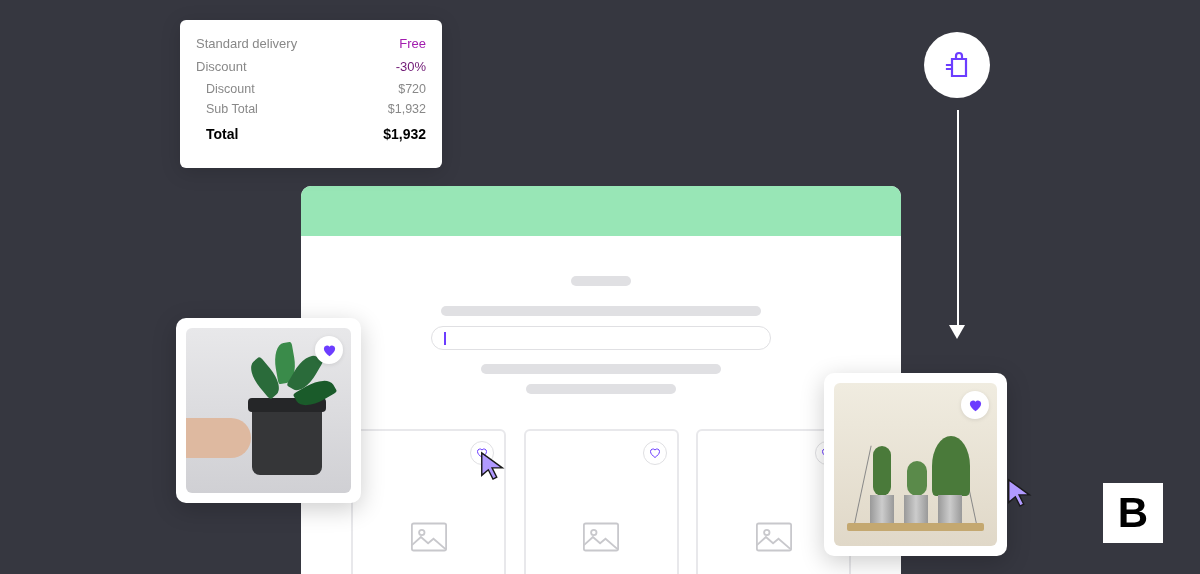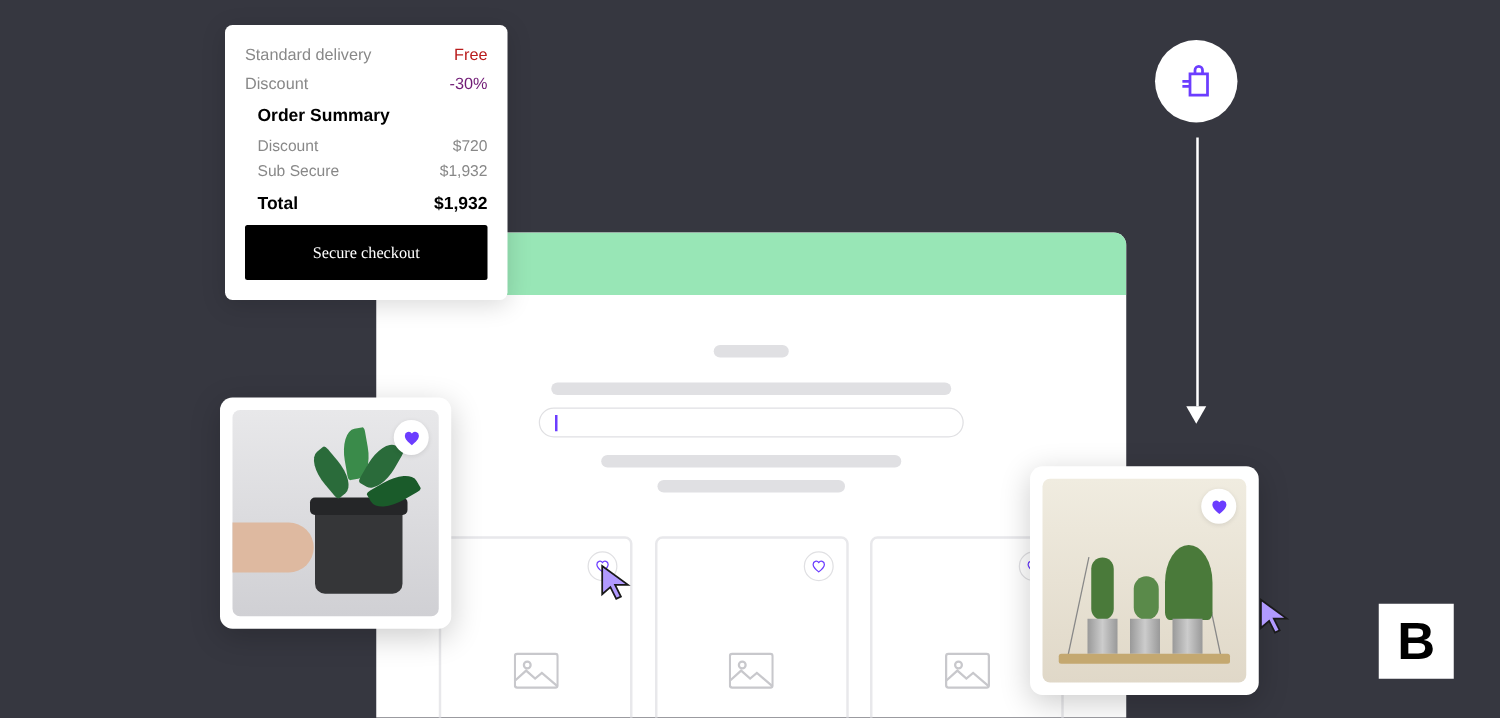--- a/index.html
+++ b/index.html
@@ -10,21 +10,21 @@
       font-family: -apple-system, BlinkMacSystemFont, 'Segoe UI', Arial, sans-serif;
       position: relative;
       overflow: hidden;
     }
     
     
     .order-card {
       position: absolute;
       left: 180px;
       top: 20px;
-      width: 226px;
+      width: 262px;
       background: #fff;
       border-radius: 6px;
       box-shadow: 0 4px 20px rgba(0,0,0,0.15);
       padding: 16px;
       z-index: 10;
     }
     .order-row { display: flex; justify-content: space-between; margin-bottom: 8px; font-size: 13px; }
     .order-row.muted { color: #888; }
     .order-row .purple { color: #701a75; font-weight: 500; }
     .order-title { font-weight: bold; font-size: 14px; margin: 10px 0 10px 10px; }
@@ -303,42 +303,40 @@
             </svg>
         </div>
       </div>
     </div>
   </div>
 </div>
 
 <div class="order-card">
   <div class="order-row muted">
     <span>Standard delivery</span>
-    <span style="color:#b91c1c;">Free</span>
+    <span style="color:#a21caf;">Free</span>
   </div>
   <div class="order-row muted">
     <span>Discount</span>
     <span class="purple">-30%</span>
   </div>
-  <div class="order-title">Order Summary</div>
   <div class="order-summary-section">
     <div class="order-row">
       <span>Discount</span>
       <span>$720</span>
     </div>
     <div class="order-row">
-      <span>Sub Secure</span>
+      <span>Sub Total</span>
       <span>$1,932</span>
     </div>
   </div>
   <div class="order-total">
     <span>Total</span>
     <span>$1,932</span>
   </div>
-  <button class="checkout-btn">Secure checkout</button>
 </div>
 
 <div class="photo-card photo-card-1">
   <div class="plant-img">
     <div class="hand"></div>
     <div class="plant-pot"></div>
     <div class="plant-leaves">
       <div class="leaf l1"></div>
         <div class="leaf l2"></div>
         <div class="leaf l3"></div>

